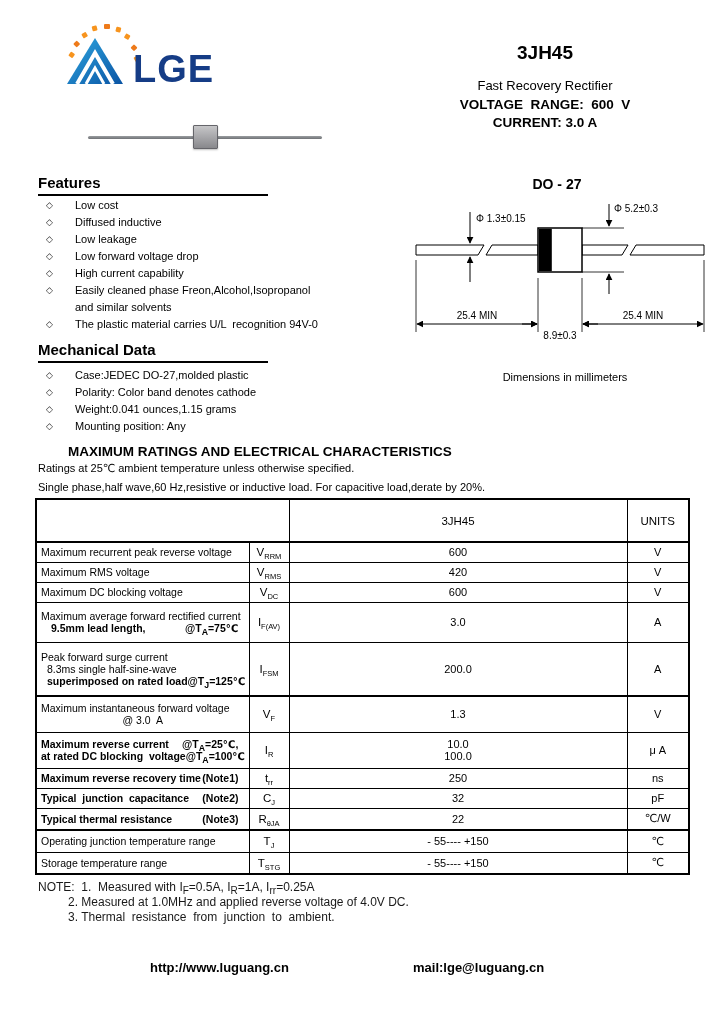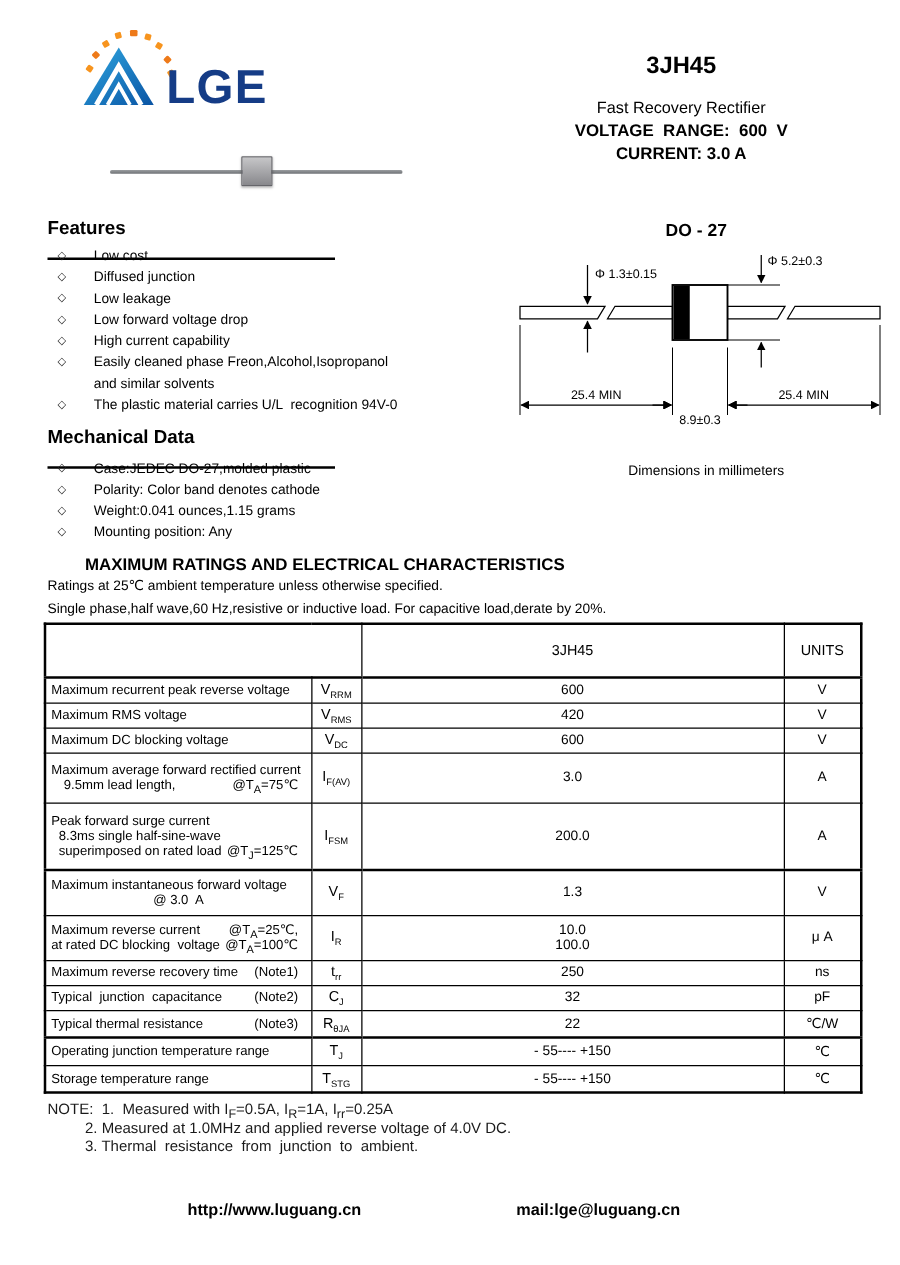--- a/index.html
+++ b/index.html
@@ -3,21 +3,21 @@
 <meta charset="utf-8">
 <style>
   * { margin:0; padding:0; box-sizing:border-box; }
   html,body { background:#ffffff; }
   body { font-family:"Liberation Sans","DejaVu Sans",sans-serif; color:#000; }
   #page { position:relative; width:720px; height:1012px; background:#fff; overflow:hidden; }
   .abs { position:absolute; }
   [data-bind] { white-space:pre; }
 
   
-  .sechead { font-weight:bold; font-size:15px; width:230px; border-bottom:2px solid #000; padding-bottom:15px; }
+  .sechead { font-weight:bold; font-size:15px; width:230px; border-bottom:2px solid #000; padding-bottom:3px; }
   .pkgname { font-weight:bold; font-size:14px; width:160px; text-align:center; }
 
   
   .titleblock { left:415px; top:42px; width:260px; text-align:center; }
   .part { font-size:19px; font-weight:bold; }
   .subtitle { font-size:13px; margin-top:14px; }
   .vline { font-size:13.5px; font-weight:bold; margin-top:4px; }
   .cline { font-size:13.5px; font-weight:bold; margin-top:3px; }
 
   
@@ -34,21 +34,21 @@
   table.spec { position:absolute; left:35px; top:498px; width:653px; border-collapse:collapse; table-layout:fixed; border:2px solid #000; font-size:10.5px; }
   .spec td { border:1px solid #000; vertical-align:middle; padding:0; }
   .spec tr.hdr td { height:43px; border-bottom:2px solid #000; font-size:11.5px; text-align:center; }
   .spec .lbl { padding:1px 4px; }
   .spec .sym { text-align:center; font-size:11.5px; }
   .spec .sym sub { font-size:7.5px; }
   .spec .val { text-align:center; font-size:11px; }
   .spec .unit { text-align:center; font-size:11px; }
   .h20 { height:20px; } .h40 { height:40px; } .h54 { height:54px; } .h36 { height:36px;padding-left:44px; } .h22 { height:22px; }
   tr.b2 td { border-bottom:2px solid #000; }
-  .lline { display:flex; justify-content:space-between; padding-right:6px; }
+  .lline { display:flex; justify-content:space-between; padding-right:6px;font-weight:bold; }
   .ind { padding-left:10px; }
   .ctr { text-align:center; }
   sub { line-height:0; }
 
   
   .note { font-size:12px; color:#1a1a1a; }
 
   
   .flink { font-size:13px; font-weight:bold; }
 
@@ -101,21 +101,21 @@
   </div>
 
   <div class="abs sechead" style="left:38px; top:174px;" data-bind="features.title">Features</div>
   <div class="abs list" style="left:38px; top:196px; width:360px;">
     <div class="lrow">
         <span class="bullet">◇</span>
         <span data-bind="features.lines.0">Low cost</span>
       </div>
     <div class="lrow">
         <span class="bullet">◇</span>
-        <span data-bind="features.lines.1">Diffused junction</span>
+        <span data-bind="features.lines.1">Diffused inductive</span>
       </div>
     <div class="lrow">
         <span class="bullet">◇</span>
         <span data-bind="features.lines.2">Low leakage</span>
       </div>
     <div class="lrow">
         <span class="bullet">◇</span>
         <span data-bind="features.lines.3">Low forward voltage drop</span>
       </div>
     <div class="lrow">

